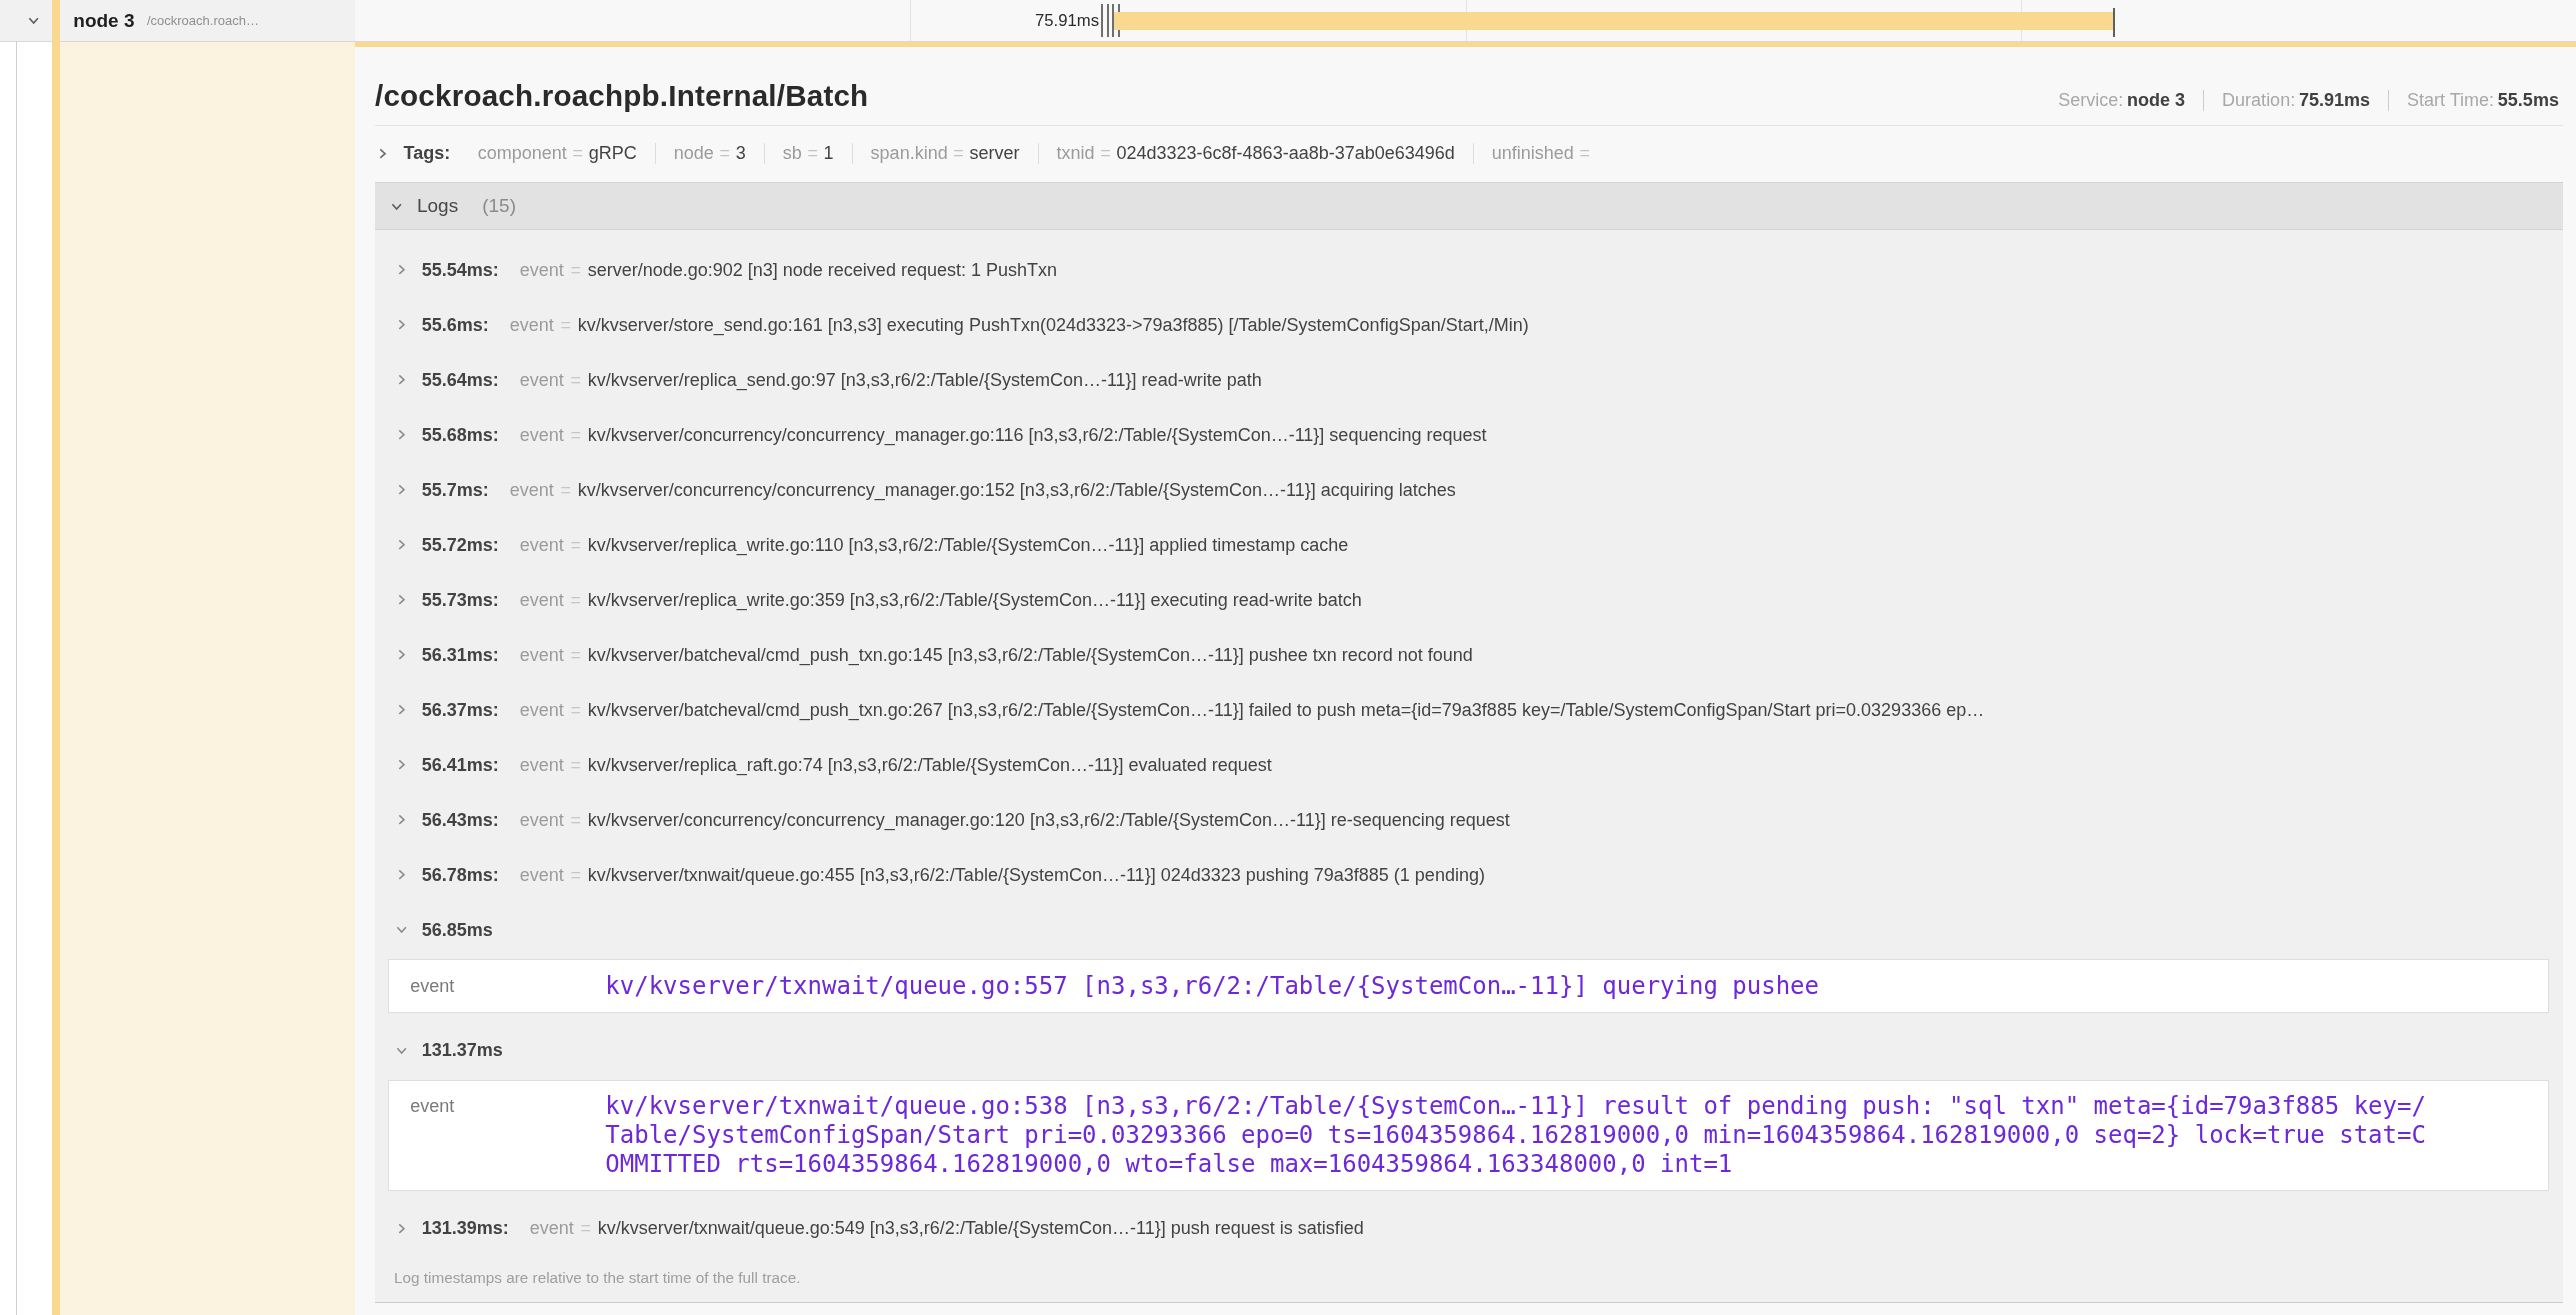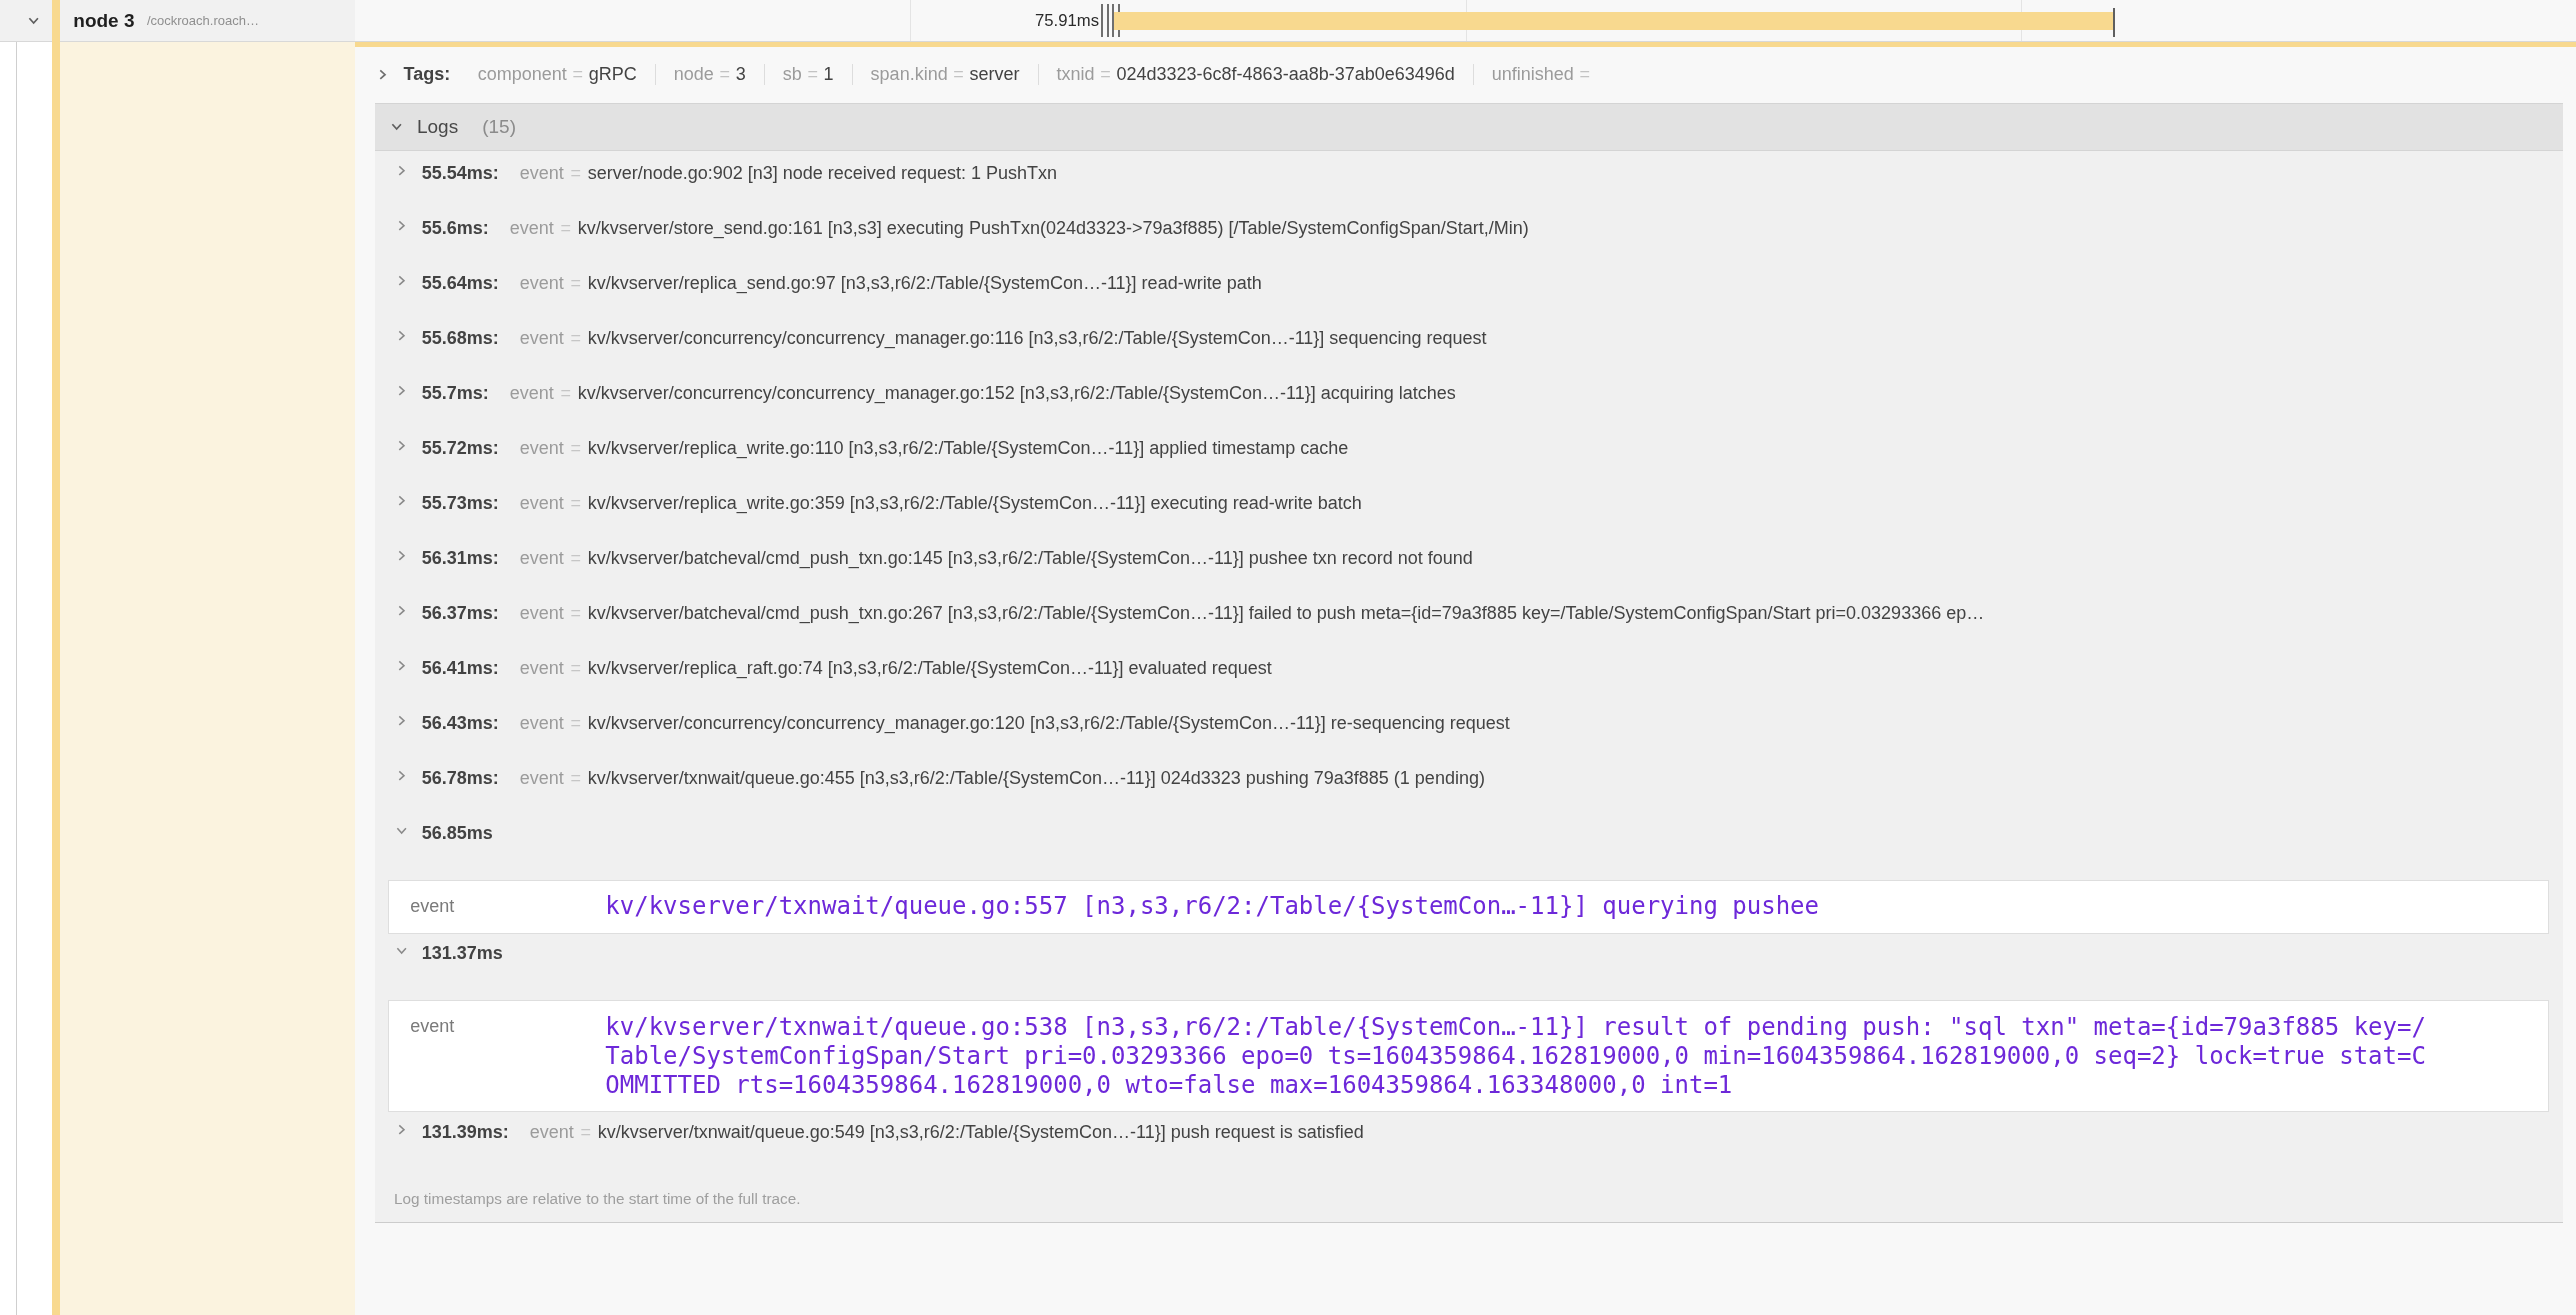--- a/index.html
+++ b/index.html
@@ -46,21 +46,21 @@
   .teq { color:#c3c3c3; padding:0 5.7px; }
   .tv  { color:#434343; }
 
   .logs-section { margin-top:4.8px; }
   .logs-header  { height:48px; background:#e2e2e2; border:1px solid #d4d4d4; border-left:none; border-right:none;
                   display:flex; align-items:center; padding-left:14.3px; }
   .logs-title   { font-size:19px; font-weight:400; color:#484848; margin-left:12.4px; }
   .logs-count   { font-size:19px; color:#8b8b8b; margin-left:24px; }
   .logs-body    { background:#f0f0f0; padding:12.4px 5.7px 0 5.7px; border-bottom:1px solid #cccccc; }
 
-  .log-row     { height:55px; display:flex; align-items:flex-start; padding-left:13.3px;
+  .log-row     { height:55px; display:flex; align-items:center; padding-left:13.3px;
                  font-size:18px; white-space:nowrap; overflow:hidden; }
   .log-row .chev { flex:0 0 auto; }
   .lt   { font-weight:700; color:#434343; margin-left:12.4px; }
   .lk   { color:#9b9b9b; margin-left:21px; }
   .leq  { color:#c6c6c6; margin:0 6.7px; }
   .lv   { color:#434343; }
 
   .log-card    { background:#fff; border:1px solid #dedede; margin:1.9px 7.6px 9.5px 7.6px;
                  padding:11.4px 21px; display:flex; align-items:flex-start; }
   .fk   { flex:0 0 195px; font-size:18px; color:#7a7a7a; padding-top:3.8px; }
@@ -96,20 +96,34 @@
     <div class="gridline" style="left:1666px"></div>
     <div class="dur-label">75.91ms</div>
     <div class="hatch"></div>
     <div class="span-bar"></div>
     <div class="bar-end"></div>
   </div>
 </div>
 
 <div class="detail-panel">
 
+  <div class="title-row">
+    <div class="span-title">/cockroach.roachpb.Internal/Batch</div>
+    <div class="meta-list">
+      <span class="meta-item">
+        <span>Service:</span><b>node 3</b>
+      </span>
+      <span class="meta-item">
+        <span>Duration:</span><b>75.91ms</b>
+      </span>
+      <span class="meta-item">
+        <span>Start Time:</span><b>55.5ms</b>
+      </span>
+    </div>
+  </div>
 
   <div class="tags-row">
     <span class="chev">
       <svg width="13.3" height="15.3" viewBox="0 0 14 16">
           <path d="M4.5 3.5 L9.5 8 L4.5 12.5" fill="none" stroke="#6f6f6f" stroke-width="1.8"></path>
         </svg>
     </span>
     <span class="tags-label">Tags:</span>
     <span class="tag-pair"><span class="tk">component</span><span class="teq">=</span><span class="tv">gRPC</span></span>
     <span class="tag-pair"><span class="tk">node</span><span class="teq">=</span><span class="tv">3</span></span>

